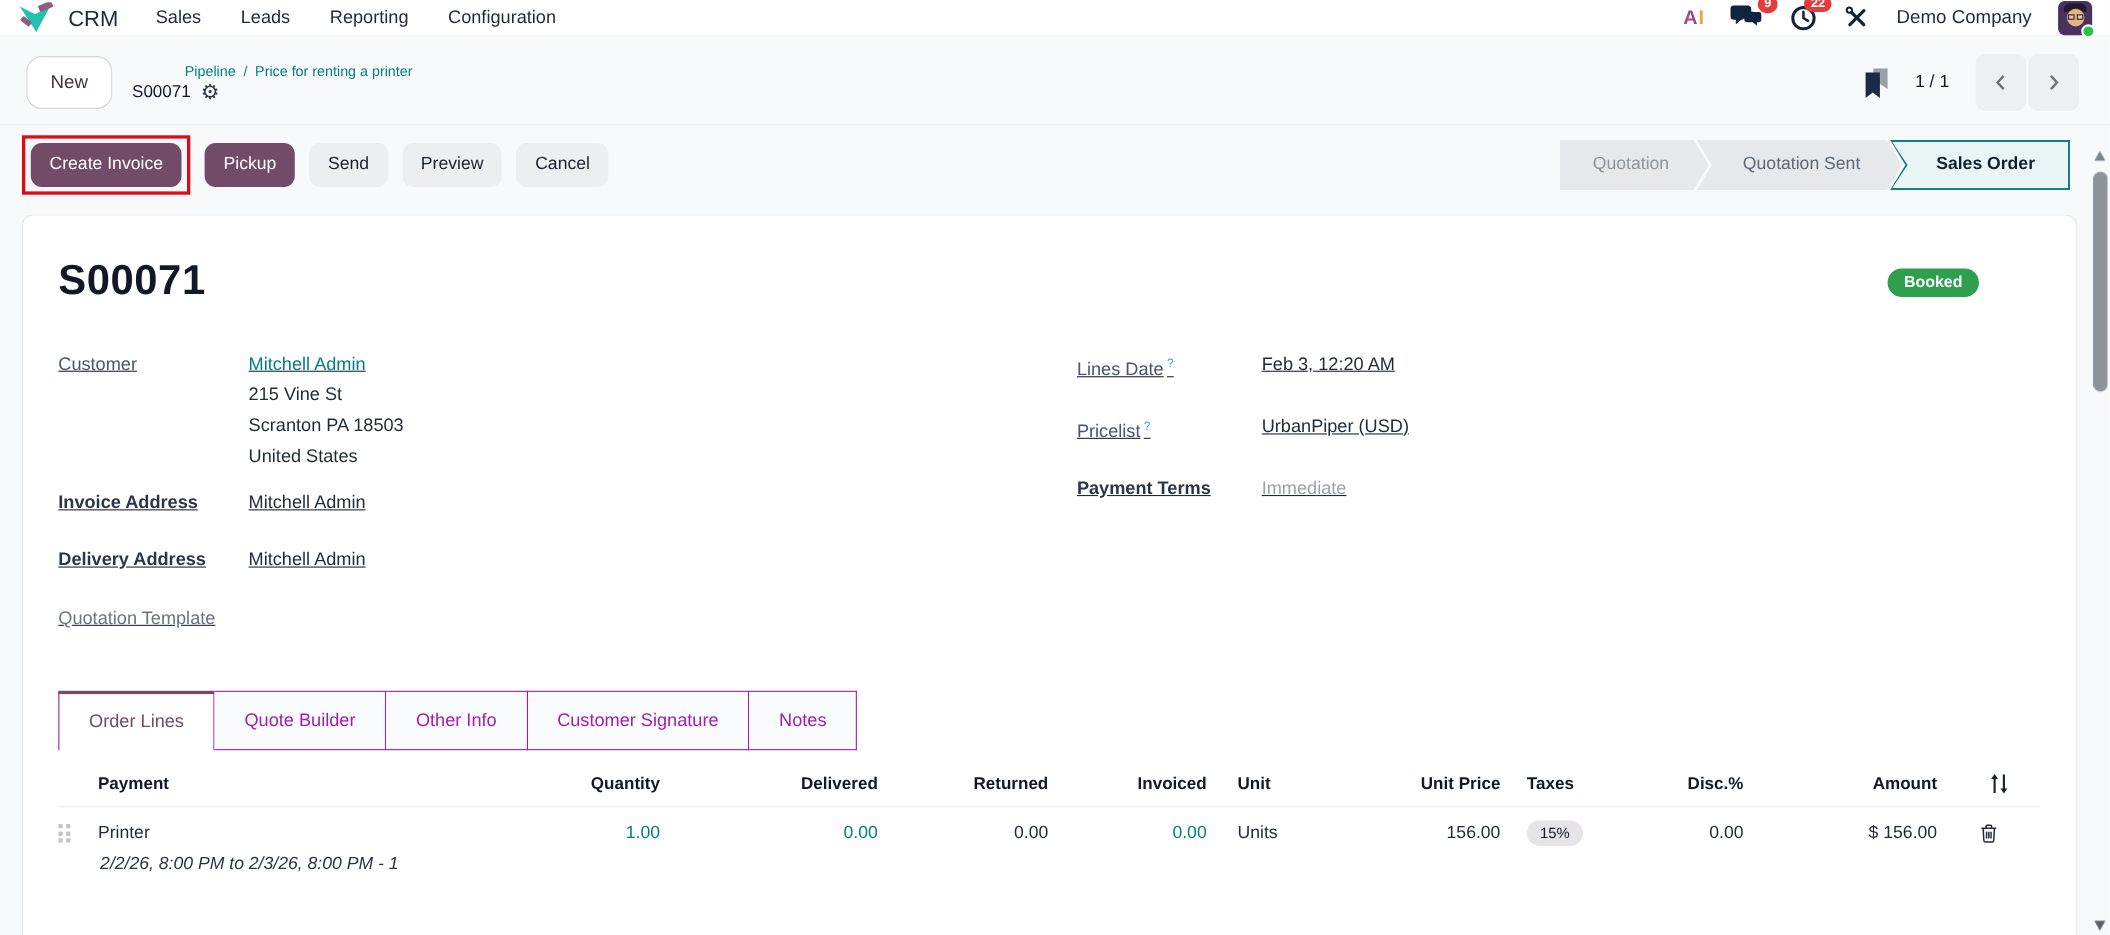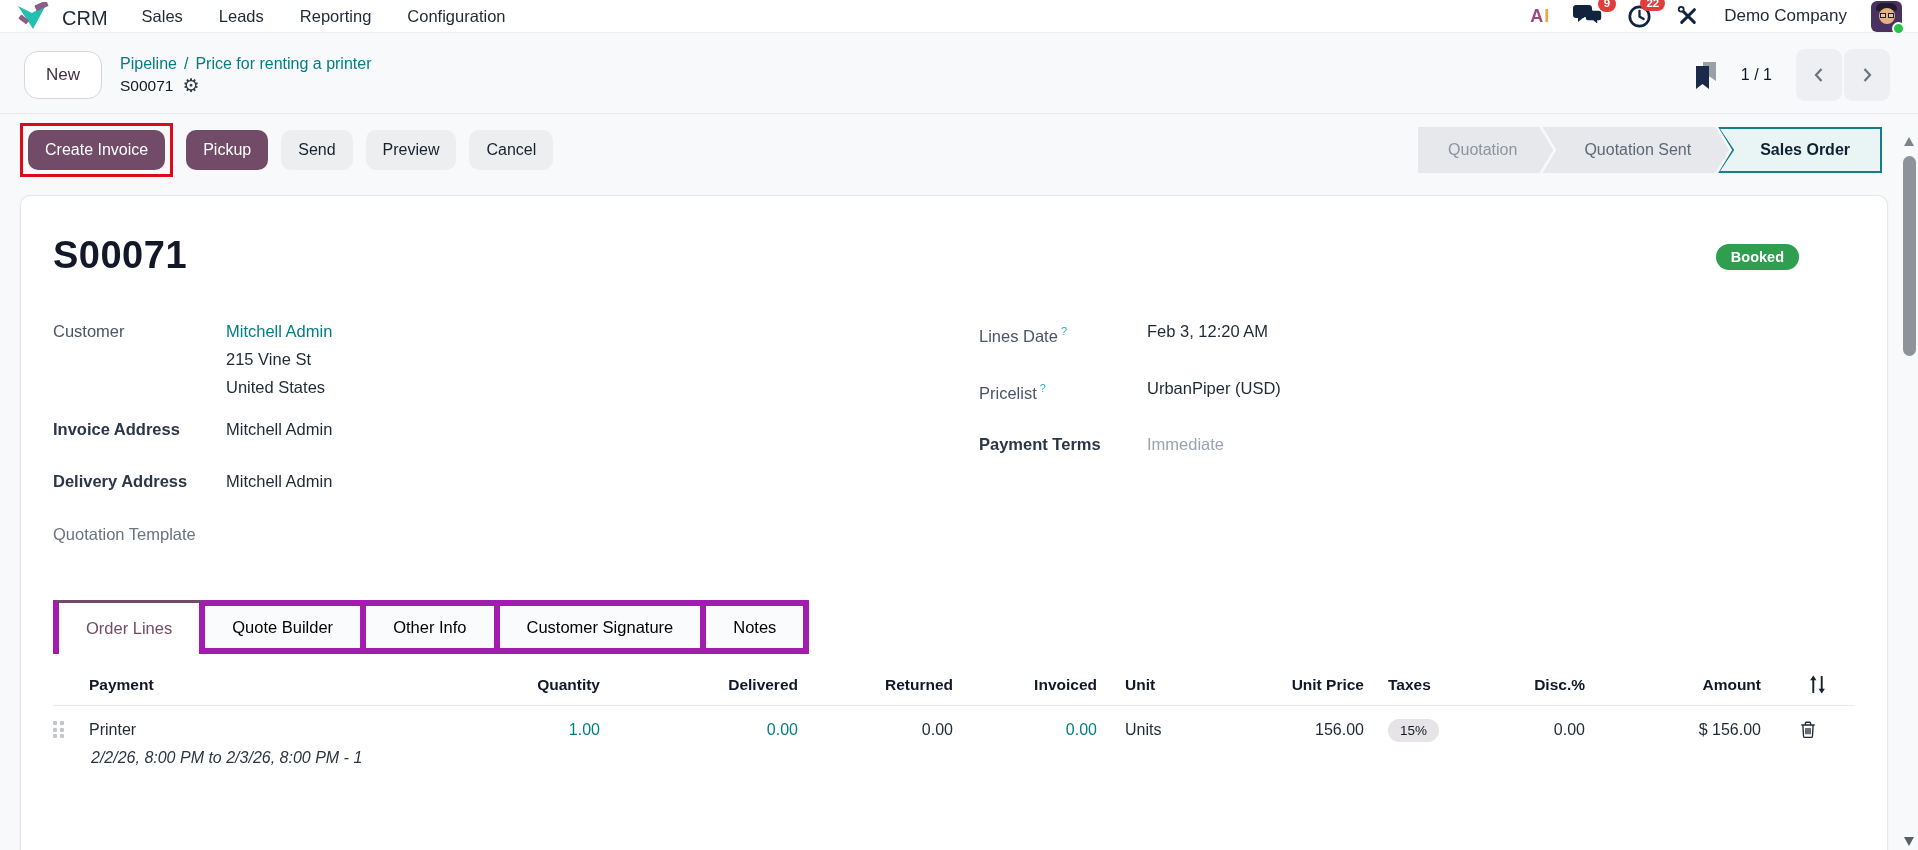--- a/index.html
+++ b/index.html
@@ -30,21 +30,21 @@
   .av-gl1{left:9px;} .av-gl2{left:17px;}
   .av-dot{position:absolute;right:-3px;bottom:-3px;width:13px;height:13px;border-radius:50%;
     background:#27c545;border:2px solid #fff;}
   
   .crumb-row{display:flex;justify-content:space-between;align-items:center;
     padding:16px 28px 12px 24px;flex:none;}
   .crumb-left{display:flex;align-items:center;gap:18px;}
   .new-btn{height:48px;padding:0 21px;border-radius:14px;background:#fff;
     border:1px solid #d9d5da;color:#43313f;font-size:17px;font-weight:500;cursor:pointer;}
   .bc{display:flex;flex-direction:column;gap:3px;}
-  .bc-top{font-size:16px;font-weight:500;color:#017e84;}
+  .bc-top{font-size:13px;font-weight:500;color:#017e84;margin-left:48px;}
   .bc-top .sep{margin:0 7px;}
   .bc-top span{cursor:pointer;}
   .bc-bottom{font-size:15.5px;color:#111827;display:flex;align-items:center;gap:9px;}
   .gear{font-size:19px;color:#2f3a4a;cursor:pointer;line-height:1;}
   .crumb-right{display:flex;align-items:center;gap:24px;}
   .pager-text{font-size:16px;color:#111827;}
   .pager-btns{display:flex;gap:2px;}
   .pager-btn{width:46px;height:52px;background:#edeff2;border:none;border-radius:9px;
     display:flex;align-items:center;justify-content:center;cursor:pointer;}
   
@@ -68,40 +68,40 @@
     padding:0 30px 0 40px;color:#0e2233;font-weight:600;
     clip-path:polygon(0 0,100% 0,100% 100%,0 100%,14px 50%);}
   
   .sheet{flex:1;margin:6px 30px 0 20px;background:#fff;border:1px solid #e3e7eb;border-bottom:none;
     border-radius:10px 10px 0 0;padding:38px 32px 0 32px;box-shadow:0 1px 3px rgba(30,40,60,.05);overflow:hidden;}
   .title-row{display:flex;align-items:flex-start;}
   .sheet h1{font-size:38px;font-weight:600;color:#111827;letter-spacing:.5px;cursor:text;}
   .badge-booked{margin-left:auto;margin-right:56px;margin-top:10px;background:#2f9e4f;color:#fff;
     font-size:14.5px;font-weight:700;padding:5px 15px;border-radius:999px;}
   .fields{display:grid;grid-template-columns:1fr 1fr;column-gap:50px;margin-top:40px;font-size:16.5px;}
-  .frow{display:flex;line-height:28px;}
+  .frow{display:flex;line-height:28px;text-decoration:underline;}
   .flabel{width:173px;flex:none;color:#4a5568;}
   .fcol-right .flabel{width:168px;}
   .flabel.bold{font-weight:700;color:#2b3648;}
   .flabel.muted{color:#6b7280;}
   .fvalue{color:#1f2937;}
   .fvalue.editable{cursor:text;}
   .link{color:#017e84;cursor:pointer;}
   .addr{margin-left:173px;line-height:28px;color:#1f2937;}
   .sp14{height:14px;} .sp24{height:24px;} .sp25{height:25px;}
   .fcol-right .frow{margin-bottom:24px;}
   .help-sup{color:#2aa8c9;font-size:11px;vertical-align:super;margin-left:3px;cursor:default;}
   .placeholder{color:#9ca3af;cursor:text;}
   .rental{display:flex;align-items:center;}
   .rental-start{width:345px;}
   .rental-arrow{font-weight:700;margin-right:14px;color:#111827;font-size:17px;}
   
   .tabs{display:flex;margin-top:52px;height:54px;font-size:16.5px;}
   .tab{display:flex;align-items:center;padding:0 27px;background:#fafbfc;
-    border:6px solid #a21caf;color:#000000;cursor:pointer;}
+    border:1px solid #a21caf;color:#a21caf;cursor:pointer;}
   .tab + .tab{border-left:none;}
   .tab.active{background:#fff;color:#714b67;border-top:3px solid #714b67;border-bottom:none;}
   
   .ol{margin-top:10px;}
   .ol-grid{display:grid;align-items:center;
     grid-template-columns:36px 1fr 140px 198px 155px 144px 110px 157px 130px 91px 176px 94px;}
   .ol-head{height:42px;border-bottom:1px solid #e8ebee;font-weight:600;font-size:15.5px;color:#111827;}
   .num{text-align:right;}
   .pad-l{padding-left:28px;}
   .pad-l2{padding-left:24px;}
@@ -244,20 +244,21 @@
   </div>
 
   <div class="fields">
 
     <div class="fcol-left">
       <div class="frow">
         <span class="flabel">Customer</span>
         <span class="fvalue link">Mitchell Admin</span>
       </div>
       <div class="addr">215 Vine St</div>
+      <div class="addr">Scranton PA 18503</div>
       <div class="addr">United States</div>
       <div class="sp14"></div>
       <div class="frow">
         <span class="flabel bold">Invoice Address</span>
         <span class="fvalue editable">Mitchell Admin</span>
       </div>
       <div class="sp24"></div>
       <div class="frow">
         <span class="flabel bold">Delivery Address</span>
         <span class="fvalue editable">Mitchell Admin</span>

